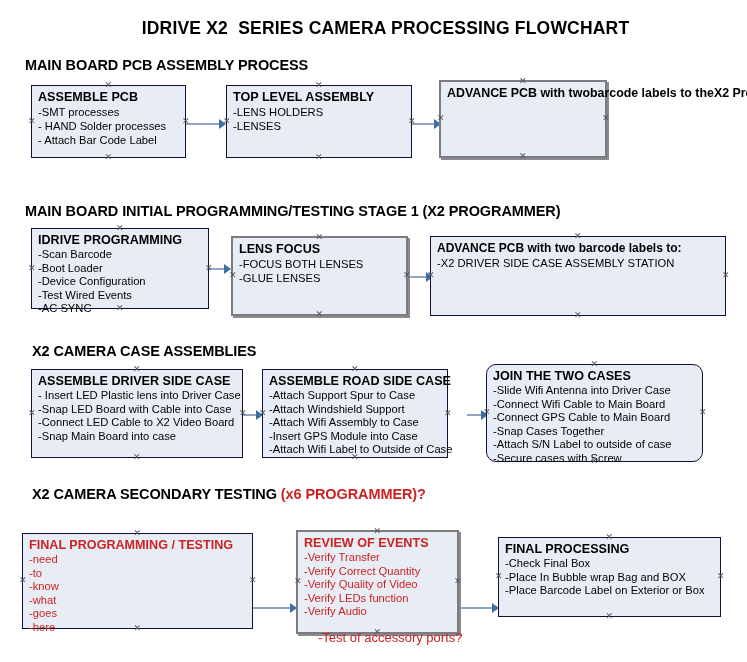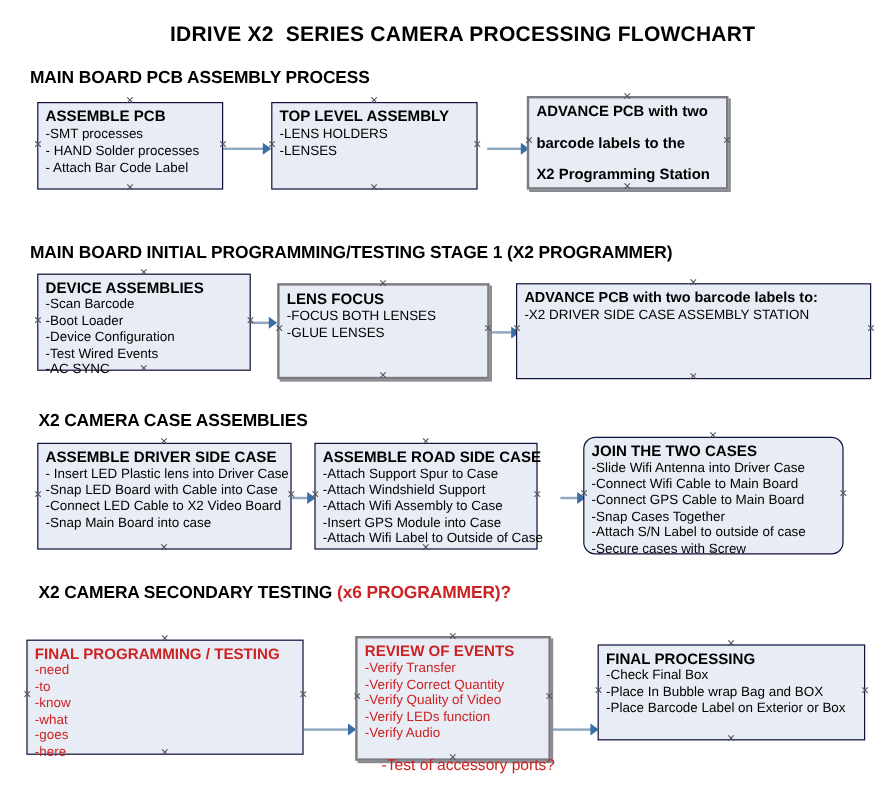--- a/index.html
+++ b/index.html
@@ -82,22 +82,22 @@
     font-weight: bold;
     font-size: 12.4px;
     line-height: 15.5px;
   }
   .node.compact .node-line { line-height: 13.6px; }
   .node.red .node-head,
   .node.red .node-line { color: #CC2222; }
 
   .node.vcenter {
     display: flex;
-    flex-direction: column;
-    justify-content: space-between;
+    flex-direction: row;
+    justify-content: flex-start;
   }
 
   
   .node .overflow-line {
     position: absolute;
     left: 20px;
     bottom: -13px;
     font-size: 13px;
     line-height: 14.2px;
     white-space: nowrap;
@@ -152,21 +152,21 @@
     <div class="node-head">ASSEMBLE PCB</div>
     <div class="node-line"> -SMT processes</div>
     <div class="node-line">- HAND Solder processes</div>
     <div class="node-line">- Attach Bar Code Label</div>
     <div class="handle" style="left:50%; top:-4px; margin-left:-4px;"></div>
     <div class="handle" style="left:50%; bottom:-4px; margin-left:-4px;"></div>
     <div class="handle" style="left:-4px; top:50%; margin-top:-4px;"></div>
     <div class="handle" style="right:-4px; top:50%; margin-top:-4px;"></div>
   </div>
 
-  <div class="node border-navy" style="left:226px; top:85px; width:172px; height:73px;">
+  <div class="node border-navy" style="left:226px; top:85px; width:186px; height:73px;">
     <div class="node-head">TOP LEVEL ASSEMBLY</div>
     <div class="node-line">-LENS HOLDERS</div>
     <div class="node-line">-LENSES</div>
     <div class="handle" style="left:50%; top:-4px; margin-left:-4px;"></div>
     <div class="handle" style="left:50%; bottom:-4px; margin-left:-4px;"></div>
     <div class="handle" style="left:-4px; top:50%; margin-top:-4px;"></div>
     <div class="handle" style="right:-4px; top:50%; margin-top:-4px;"></div>
   </div>
 
   <div class="node border-gray shadow vcenter" style="left:439px; top:80px; width:168px; height:78px;">
@@ -181,21 +181,21 @@
 
   <div class="section-title" style="left:25px; top:203px;">MAIN BOARD INITIAL PROGRAMMING/TESTING STAGE 1 (X2 PROGRAMMER)</div>
 
   <div class="conn" style="left:209px; top:268px; width:21px;"></div>
   <div class="arrowhead" style="left:224px; top:264px;"></div>
 
   <div class="conn" style="left:408px; top:276px; width:24px;"></div>
   <div class="arrowhead" style="left:426px; top:272px;"></div>
 
   <div class="node border-navy compact" style="left:31px; top:228px; width:178px; height:81px;">
-    <div class="node-head">DEVICE ASSEMBLIES</div>
+    <div class="node-head">IDRIVE PROGRAMMING</div>
     <div class="node-line">-Scan Barcode</div>
     <div class="node-line">-Boot Loader</div>
     <div class="node-line">-Device Configuration</div>
     <div class="node-line">-Test Wired Events</div>
     <div class="node-line">-AC SYNC</div>
     <div class="handle" style="left:50%; top:-4px; margin-left:-4px;"></div>
     <div class="handle" style="left:50%; bottom:-4px; margin-left:-4px;"></div>
     <div class="handle" style="left:-4px; top:50%; margin-top:-4px;"></div>
     <div class="handle" style="right:-4px; top:50%; margin-top:-4px;"></div>
   </div>

